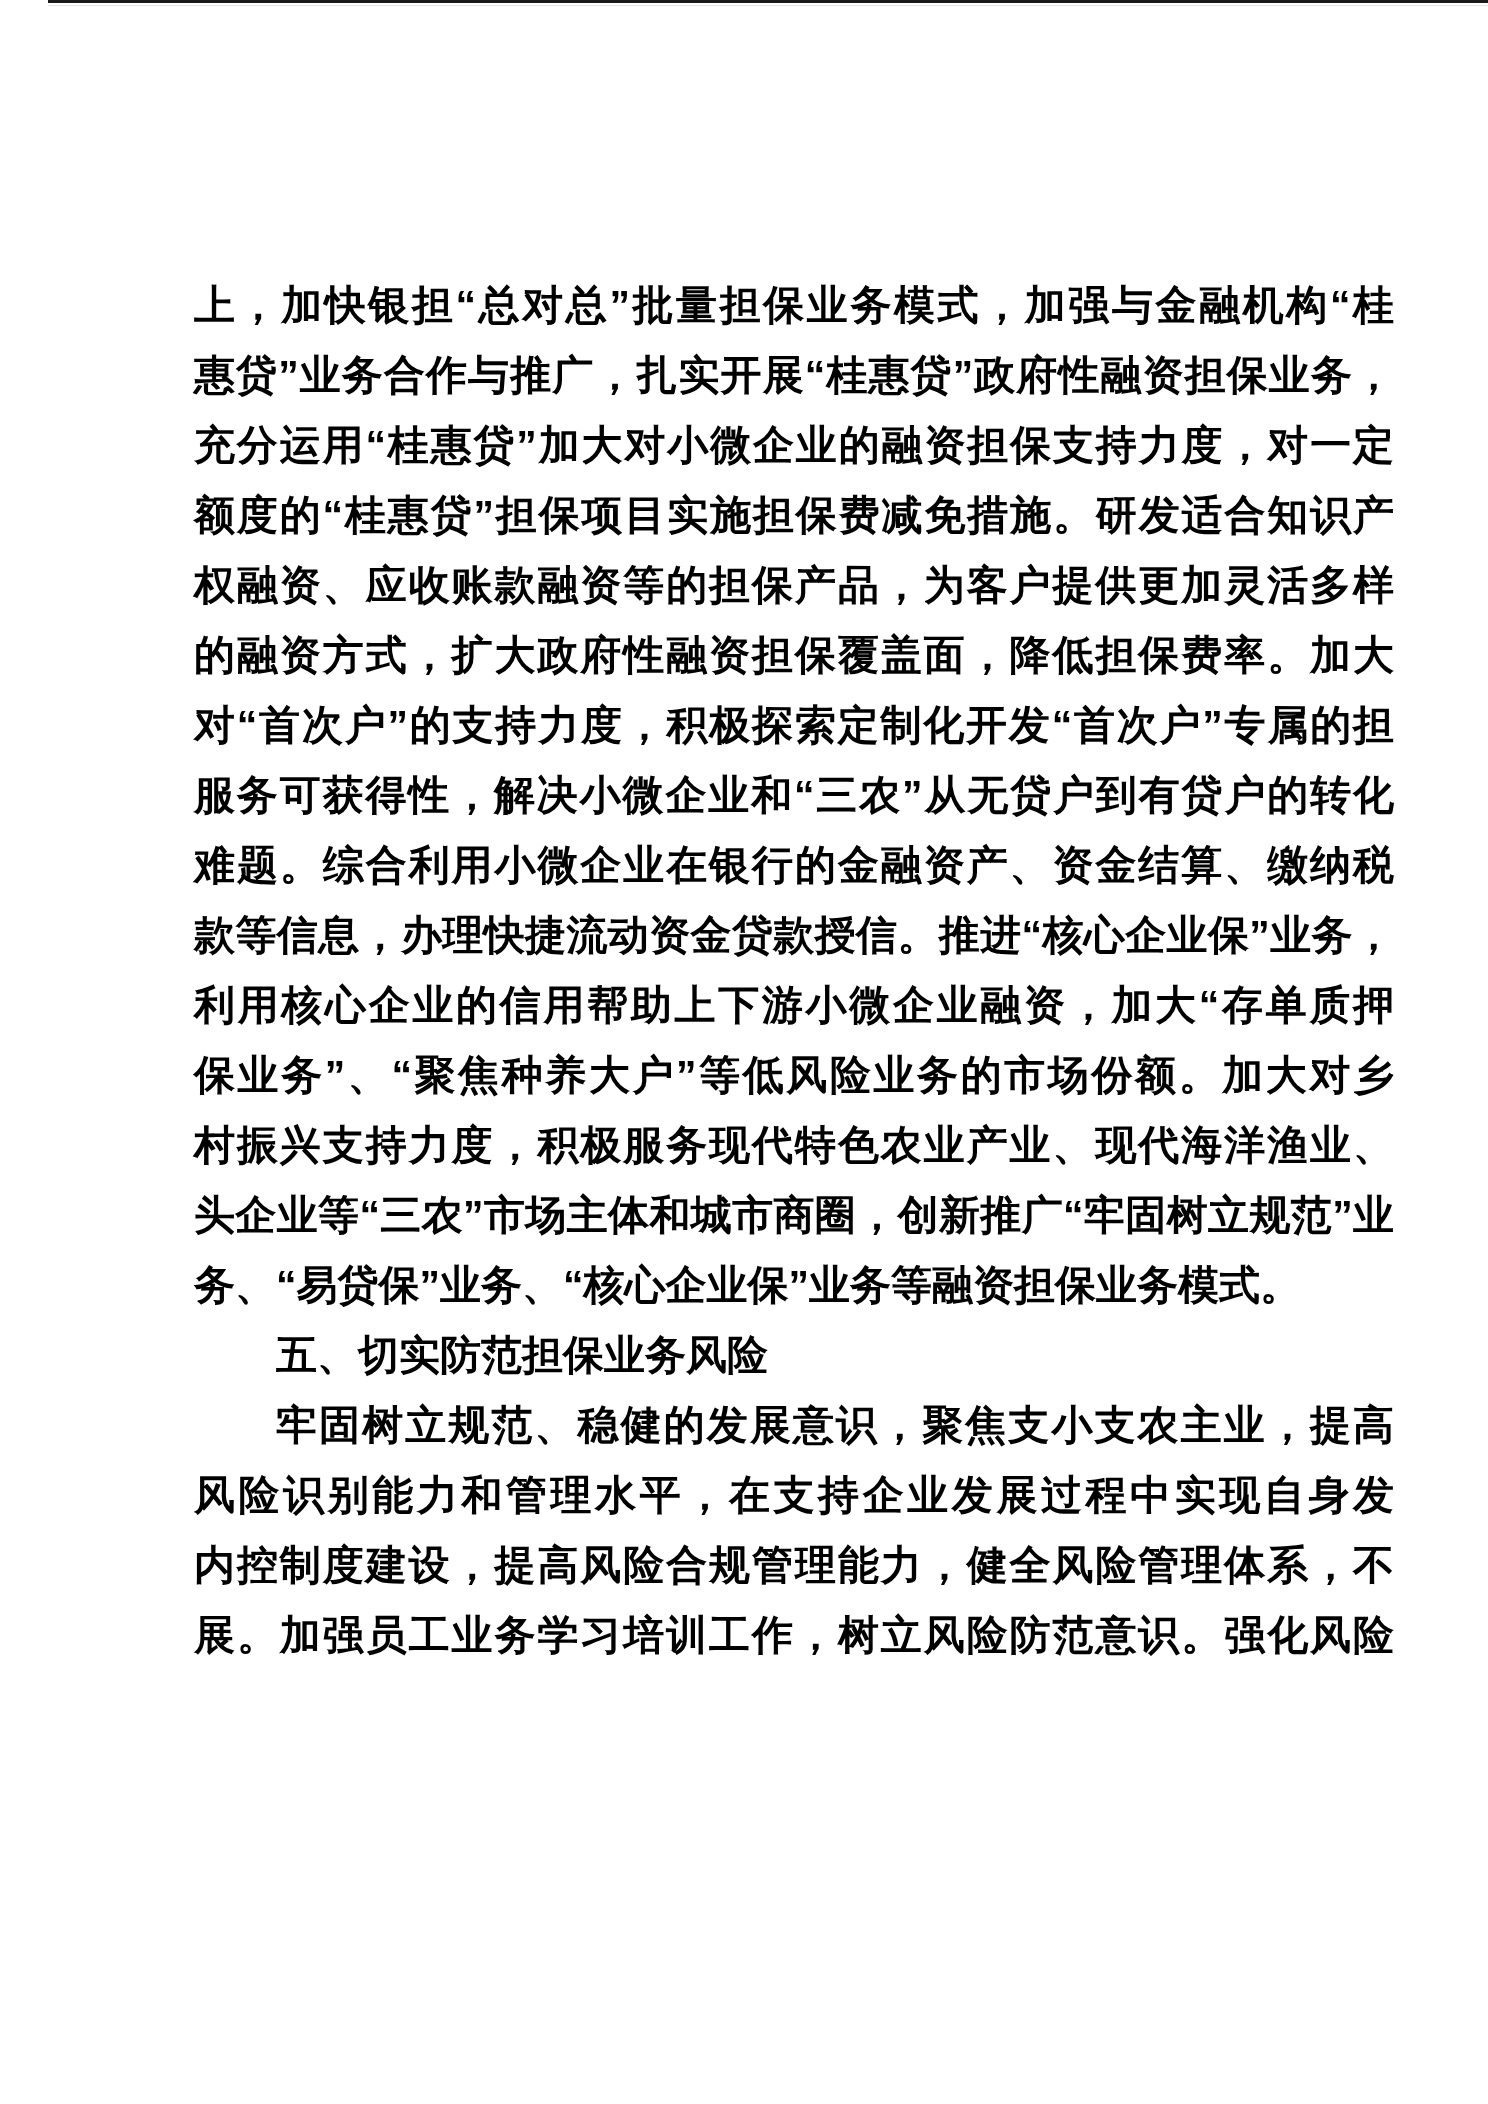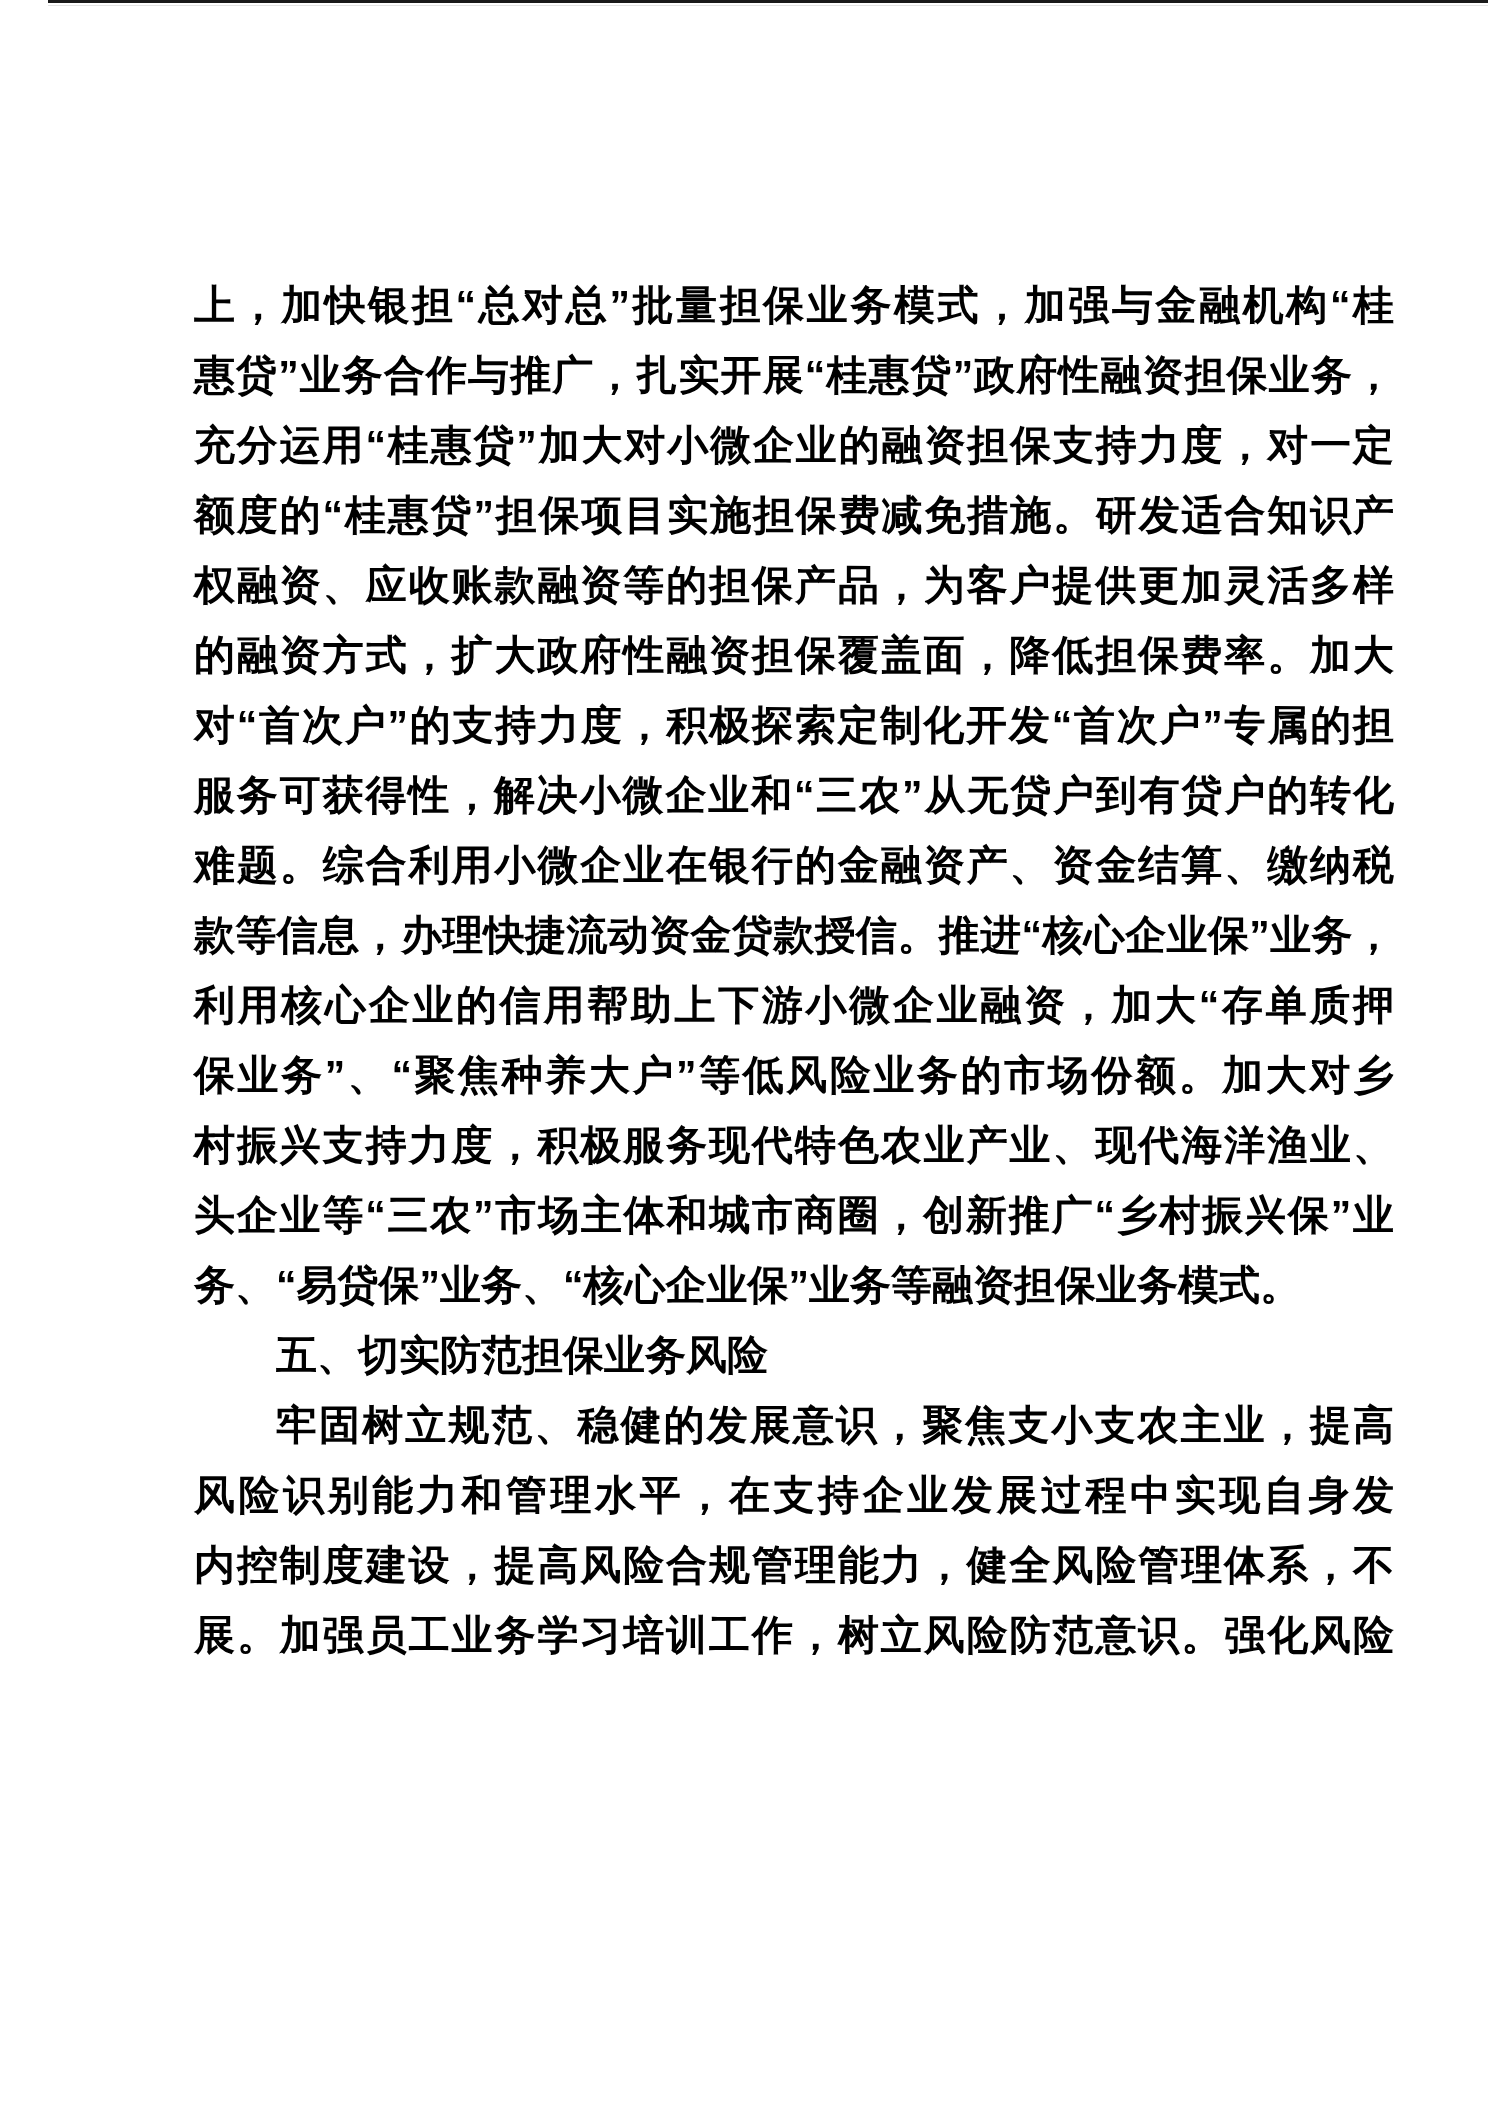--- a/index.html
+++ b/index.html
@@ -73,21 +73,21 @@
       <div class="line fill">额度的“桂惠贷”担保项目实施担保费减免措施。研发适合知识产</div>
       <div class="line fill">权融资、应收账款融资等的担保产品，为客户提供更加灵活多样</div>
       <div class="line fill">的融资方式，扩大政府性融资担保覆盖面，降低担保费率。加大</div>
       <div class="line fill">对“首次户”的支持力度，积极探索定制化开发“首次户”专属的担</div>
       <div class="line fill">服务可获得性，解决小微企业和“三农”从无贷户到有贷户的转化</div>
       <div class="line fill">难题。综合利用小微企业在银行的金融资产、资金结算、缴纳税</div>
       <div class="line fill">款等信息，办理快捷流动资金贷款授信。推进“核心企业保”业务，</div>
       <div class="line fill">利用核心企业的信用帮助上下游小微企业融资，加大“存单质押</div>
       <div class="line fill">保业务”、“聚焦种养大户”等低风险业务的市场份额。加大对乡</div>
       <div class="line fill">村振兴支持力度，积极服务现代特色农业产业、现代海洋渔业、</div>
-      <div class="line fill">头企业等“三农”市场主体和城市商圈，创新推广“乡村振兴保”业</div>
+      <div class="line fill">头企业等“三农”市场主体和城市商圈，创新推广“牢固树立规范”业</div>
       <div class="line">务、“易贷保”业务、“核心企业保”业务等融资担保业务模式。</div>
       <div class="line indent">五、切实防范担保业务风险</div>
       <div class="line fill indent">牢固树立规范、稳健的发展意识，聚焦支小支农主业，提高</div>
       <div class="line fill">风险识别能力和管理水平，在支持企业发展过程中实现自身发</div>
       <div class="line fill">内控制度建设，提高风险合规管理能力，健全风险管理体系，不</div>
       <div class="line fill">展。加强员工业务学习培训工作，树立风险防范意识。强化风险</div>
     </div>
 </div>
 
 </body></html>

